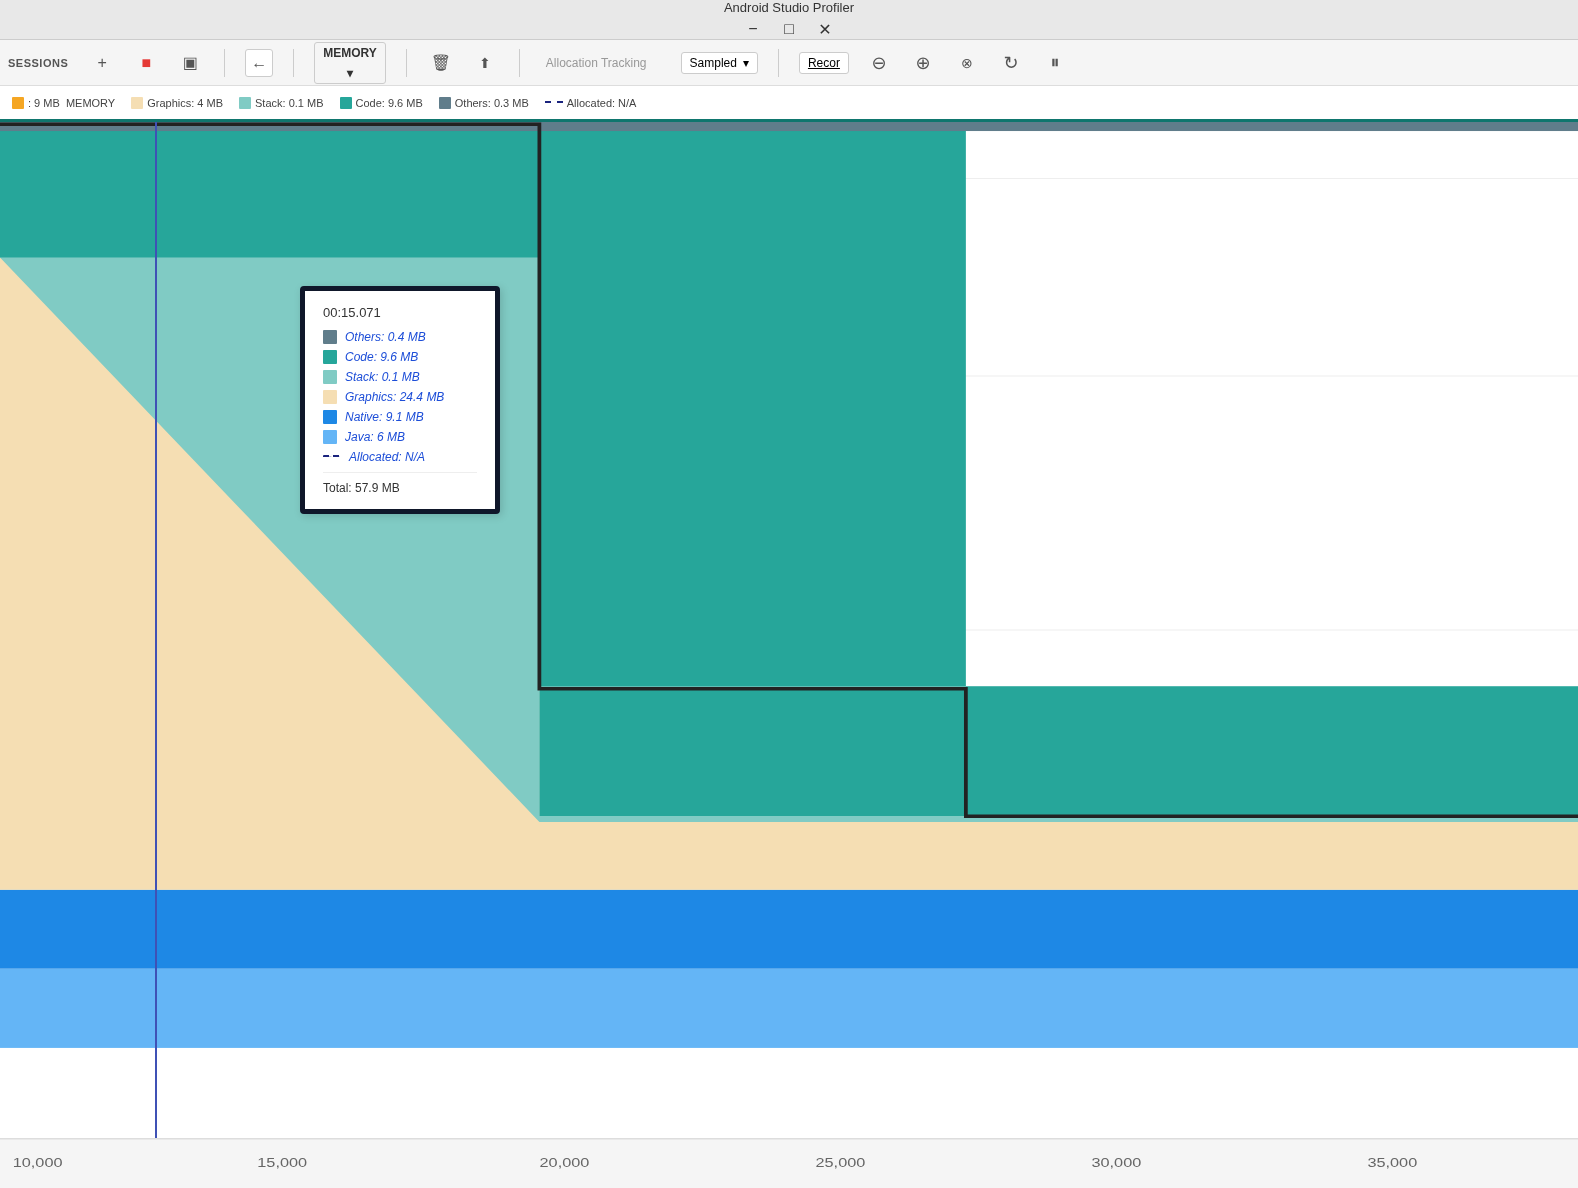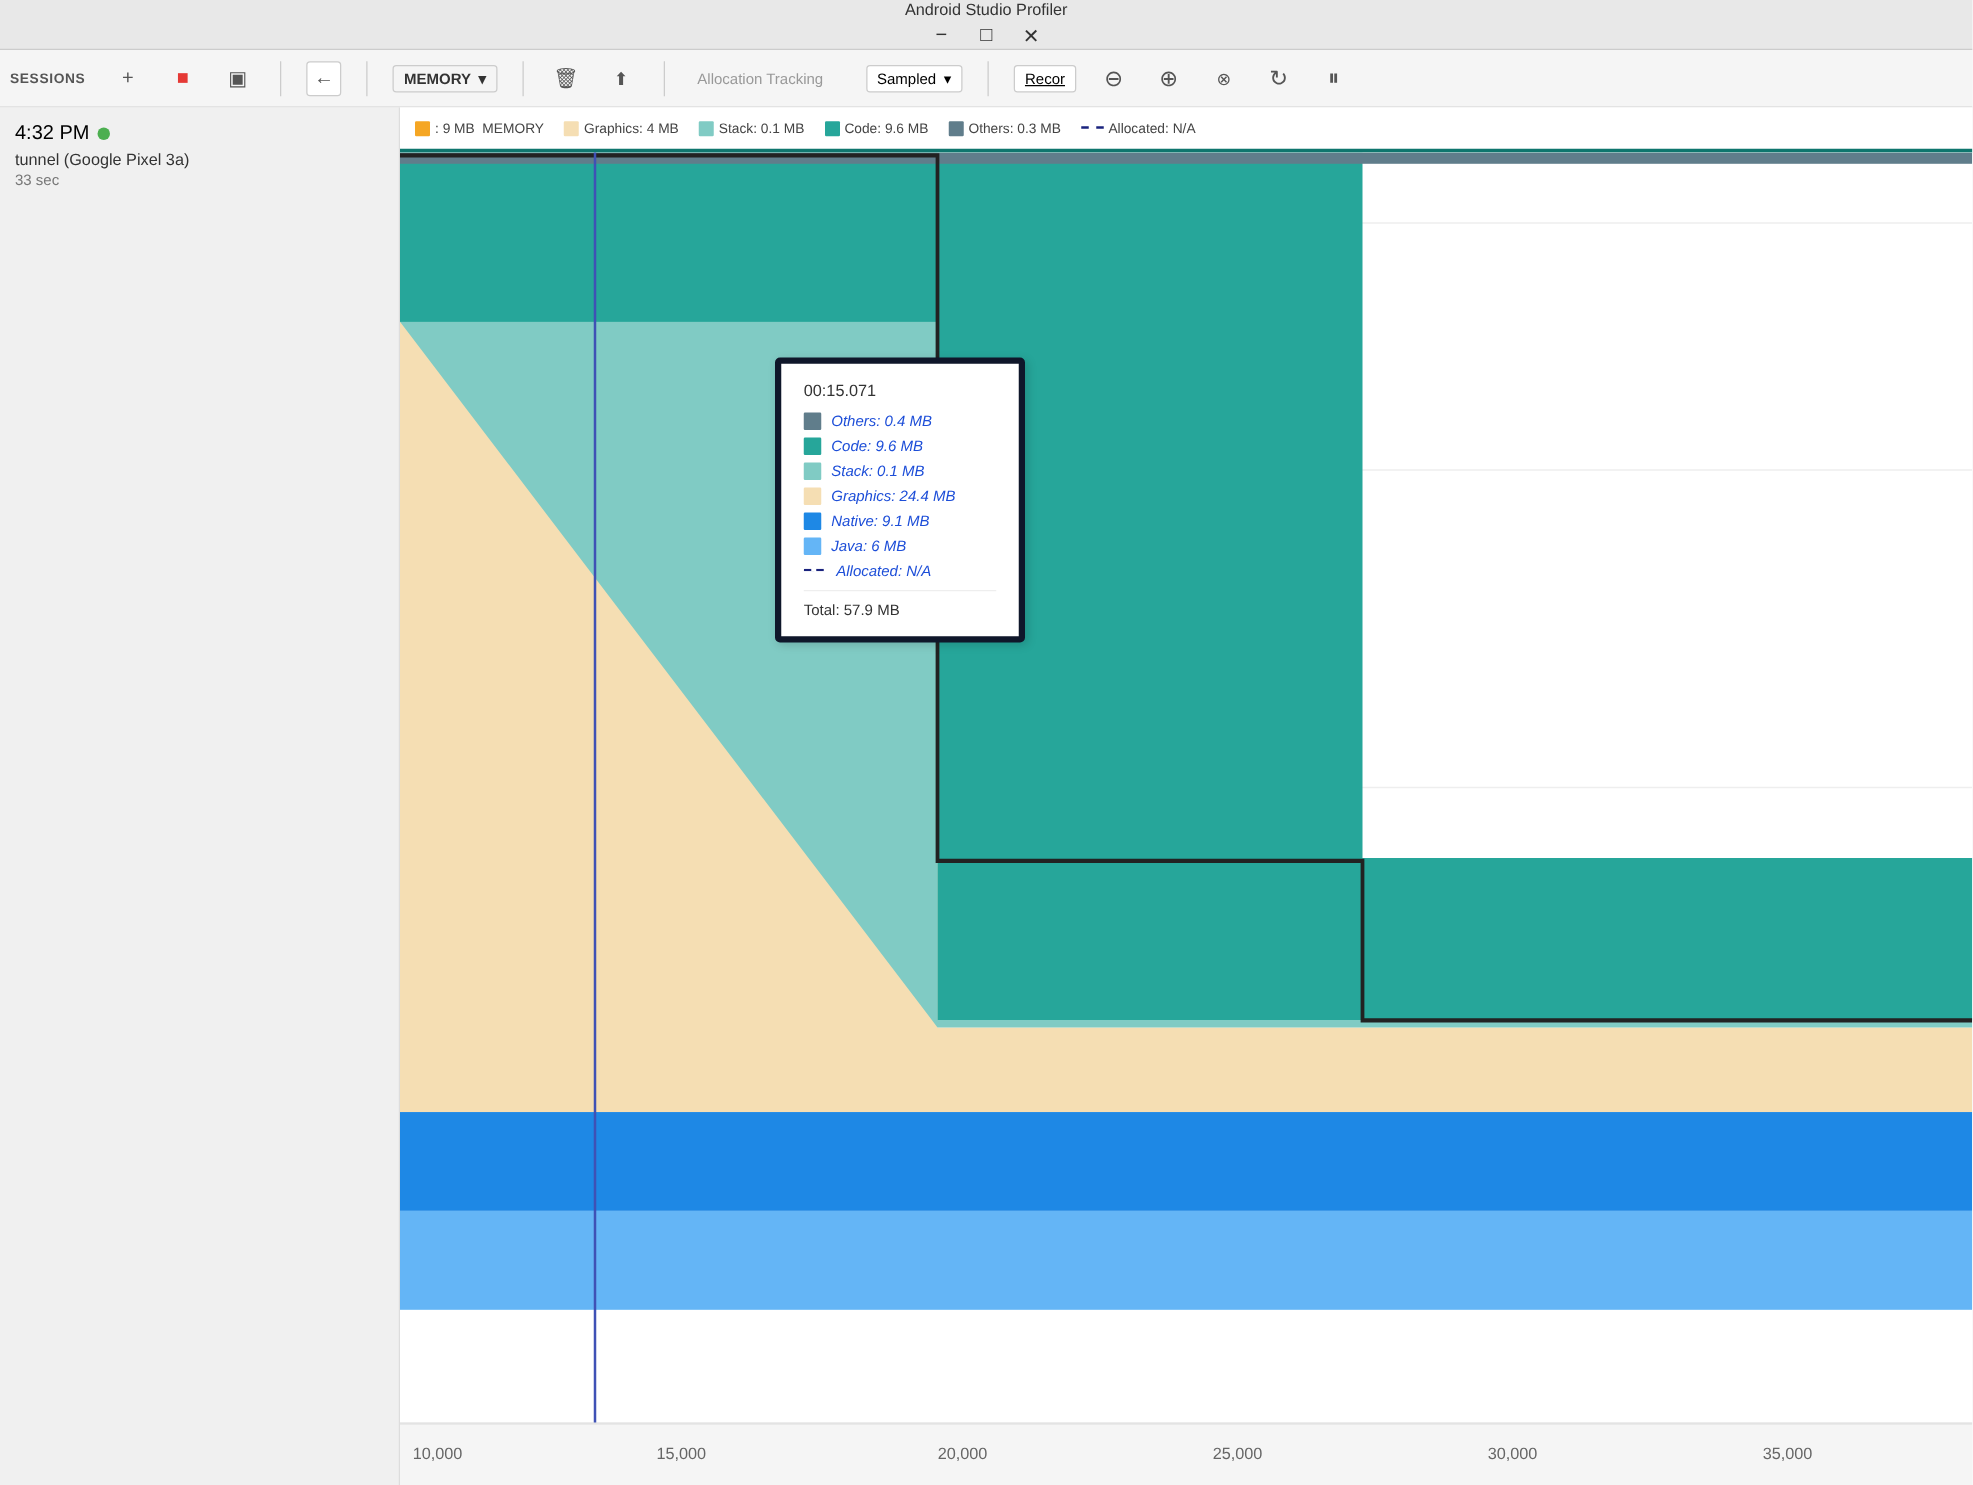--- a/index.html
+++ b/index.html
@@ -50,21 +50,21 @@
       display: flex; align-items: center; justify-content: center;
       font-size: 16px; color: #555;
       border-radius: 3px;
     }
     .toolbar-btn.red { color: #e53935; }
     .toolbar-btn.nav-btn { border: 1px solid #ccc; background: #fff; border-radius: 3px; }
     .toolbar-separator { width: 1px; height: 28px; background: #ccc; margin: 0 4px; }
     .memory-label {
       background: none; border: 1px solid #ccc; border-radius: 3px;
       padding: 3px 8px; font-size: 12px; font-weight: bold;
-      color: #333; display: flex; align-items: center; gap: 6px;
+      color: #333; display: flex; align-items: center; gap: 6px; flex-direction: column;
     }
     .alloc-tracking-label {
       color: #999; font-size: 12px; padding: 3px 6px;
       border: none; background: none;
     }
     .sampled-dropdown {
       border: 1px solid #ccc; border-radius: 3px;
       background: #fff; padding: 3px 8px;
       font-size: 12px; display: flex; align-items: center; gap: 6px;
       cursor: pointer;
@@ -231,28 +231,20 @@
   </div>
   <button class="icon-circle-btn">⊖</button>
   <button class="icon-circle-btn">⊕</button>
   <button class="icon-circle-btn" style="font-size:14px;">⊗</button>
   <button class="icon-circle-btn">↻</button>
   <button class="icon-circle-btn">⏸</button>
 </div>
 
 <div class="main-layout">
 
-  <div class="sidebar">
-    <div class="session-time">
-      <span>4:32 PM</span>
-      <span class="session-dot"></span>
-    </div>
-    <div class="session-device">tunnel (Google Pixel 3a)</div>
-    <div class="session-duration">33 sec</div>
-  </div>
 
   <div class="chart-area">
 
     <div class="legend-bar">
       <div class="legend-item">
         <div class="legend-swatch" style="background:#f5a623;"></div>
         <span>: 9 MB&nbsp;&nbsp;MEMORY</span>
       </div>
       <div class="legend-item">
         <div class="legend-swatch" style="background:#f5deb3;"></div>

